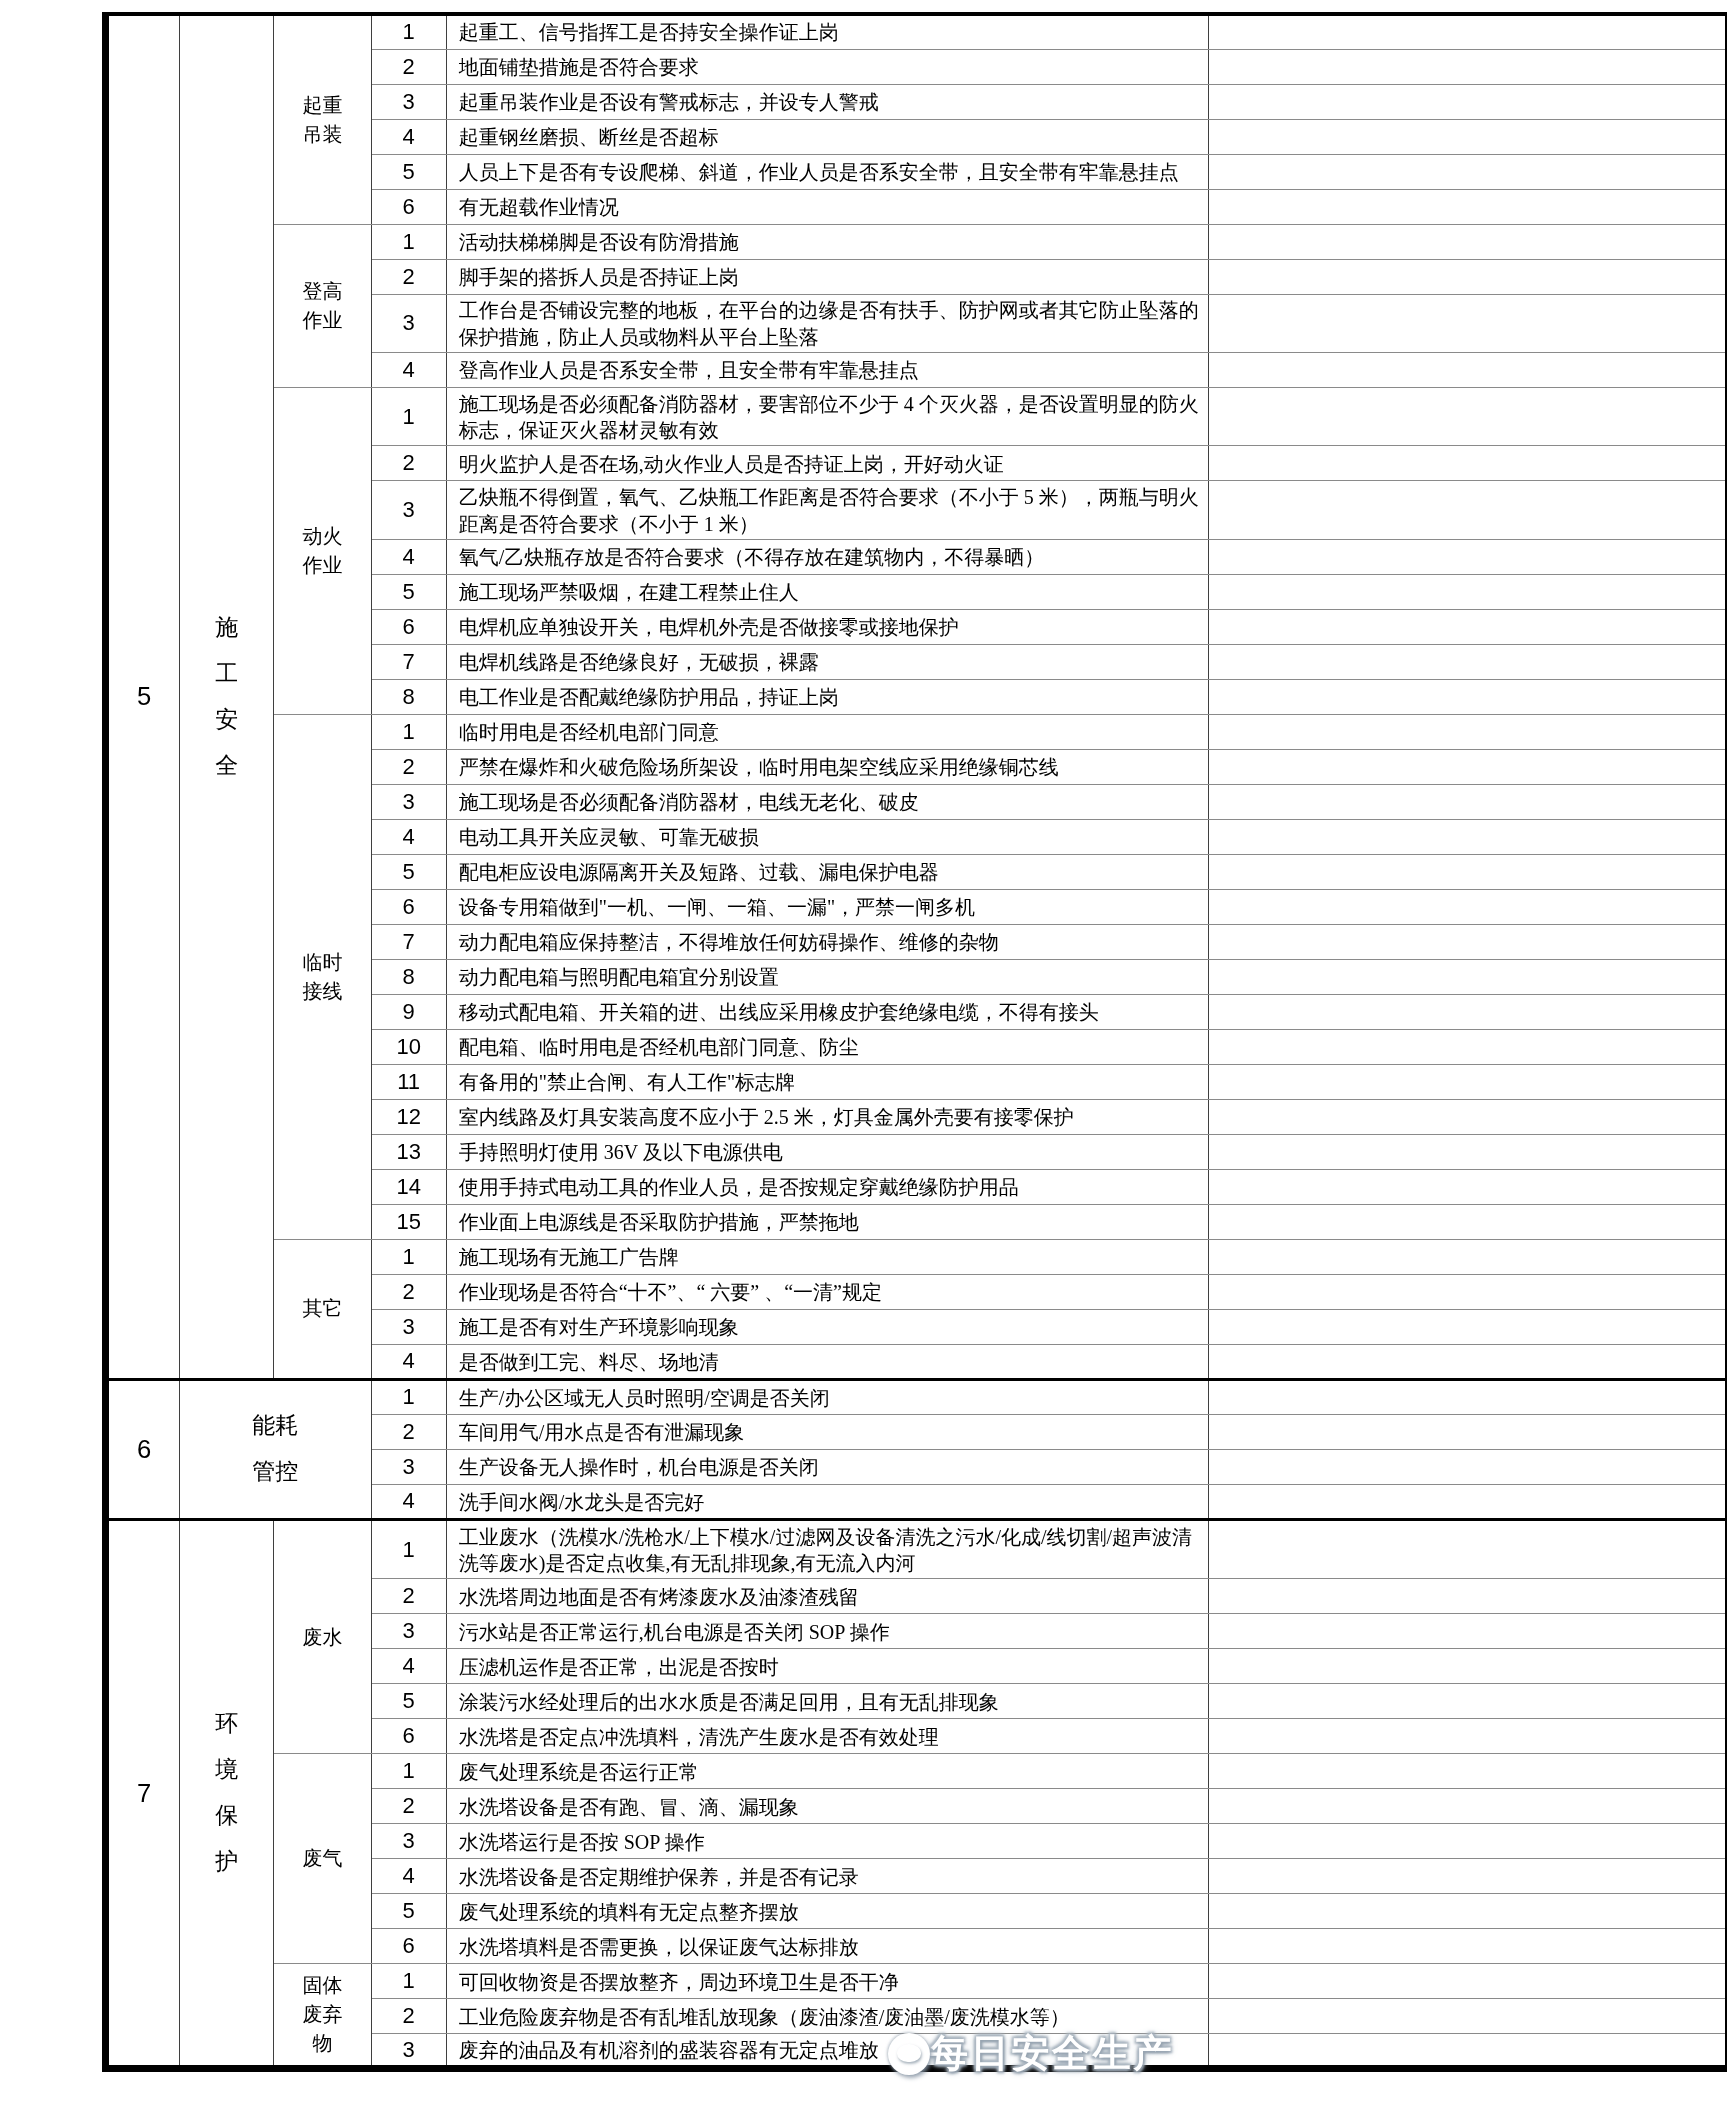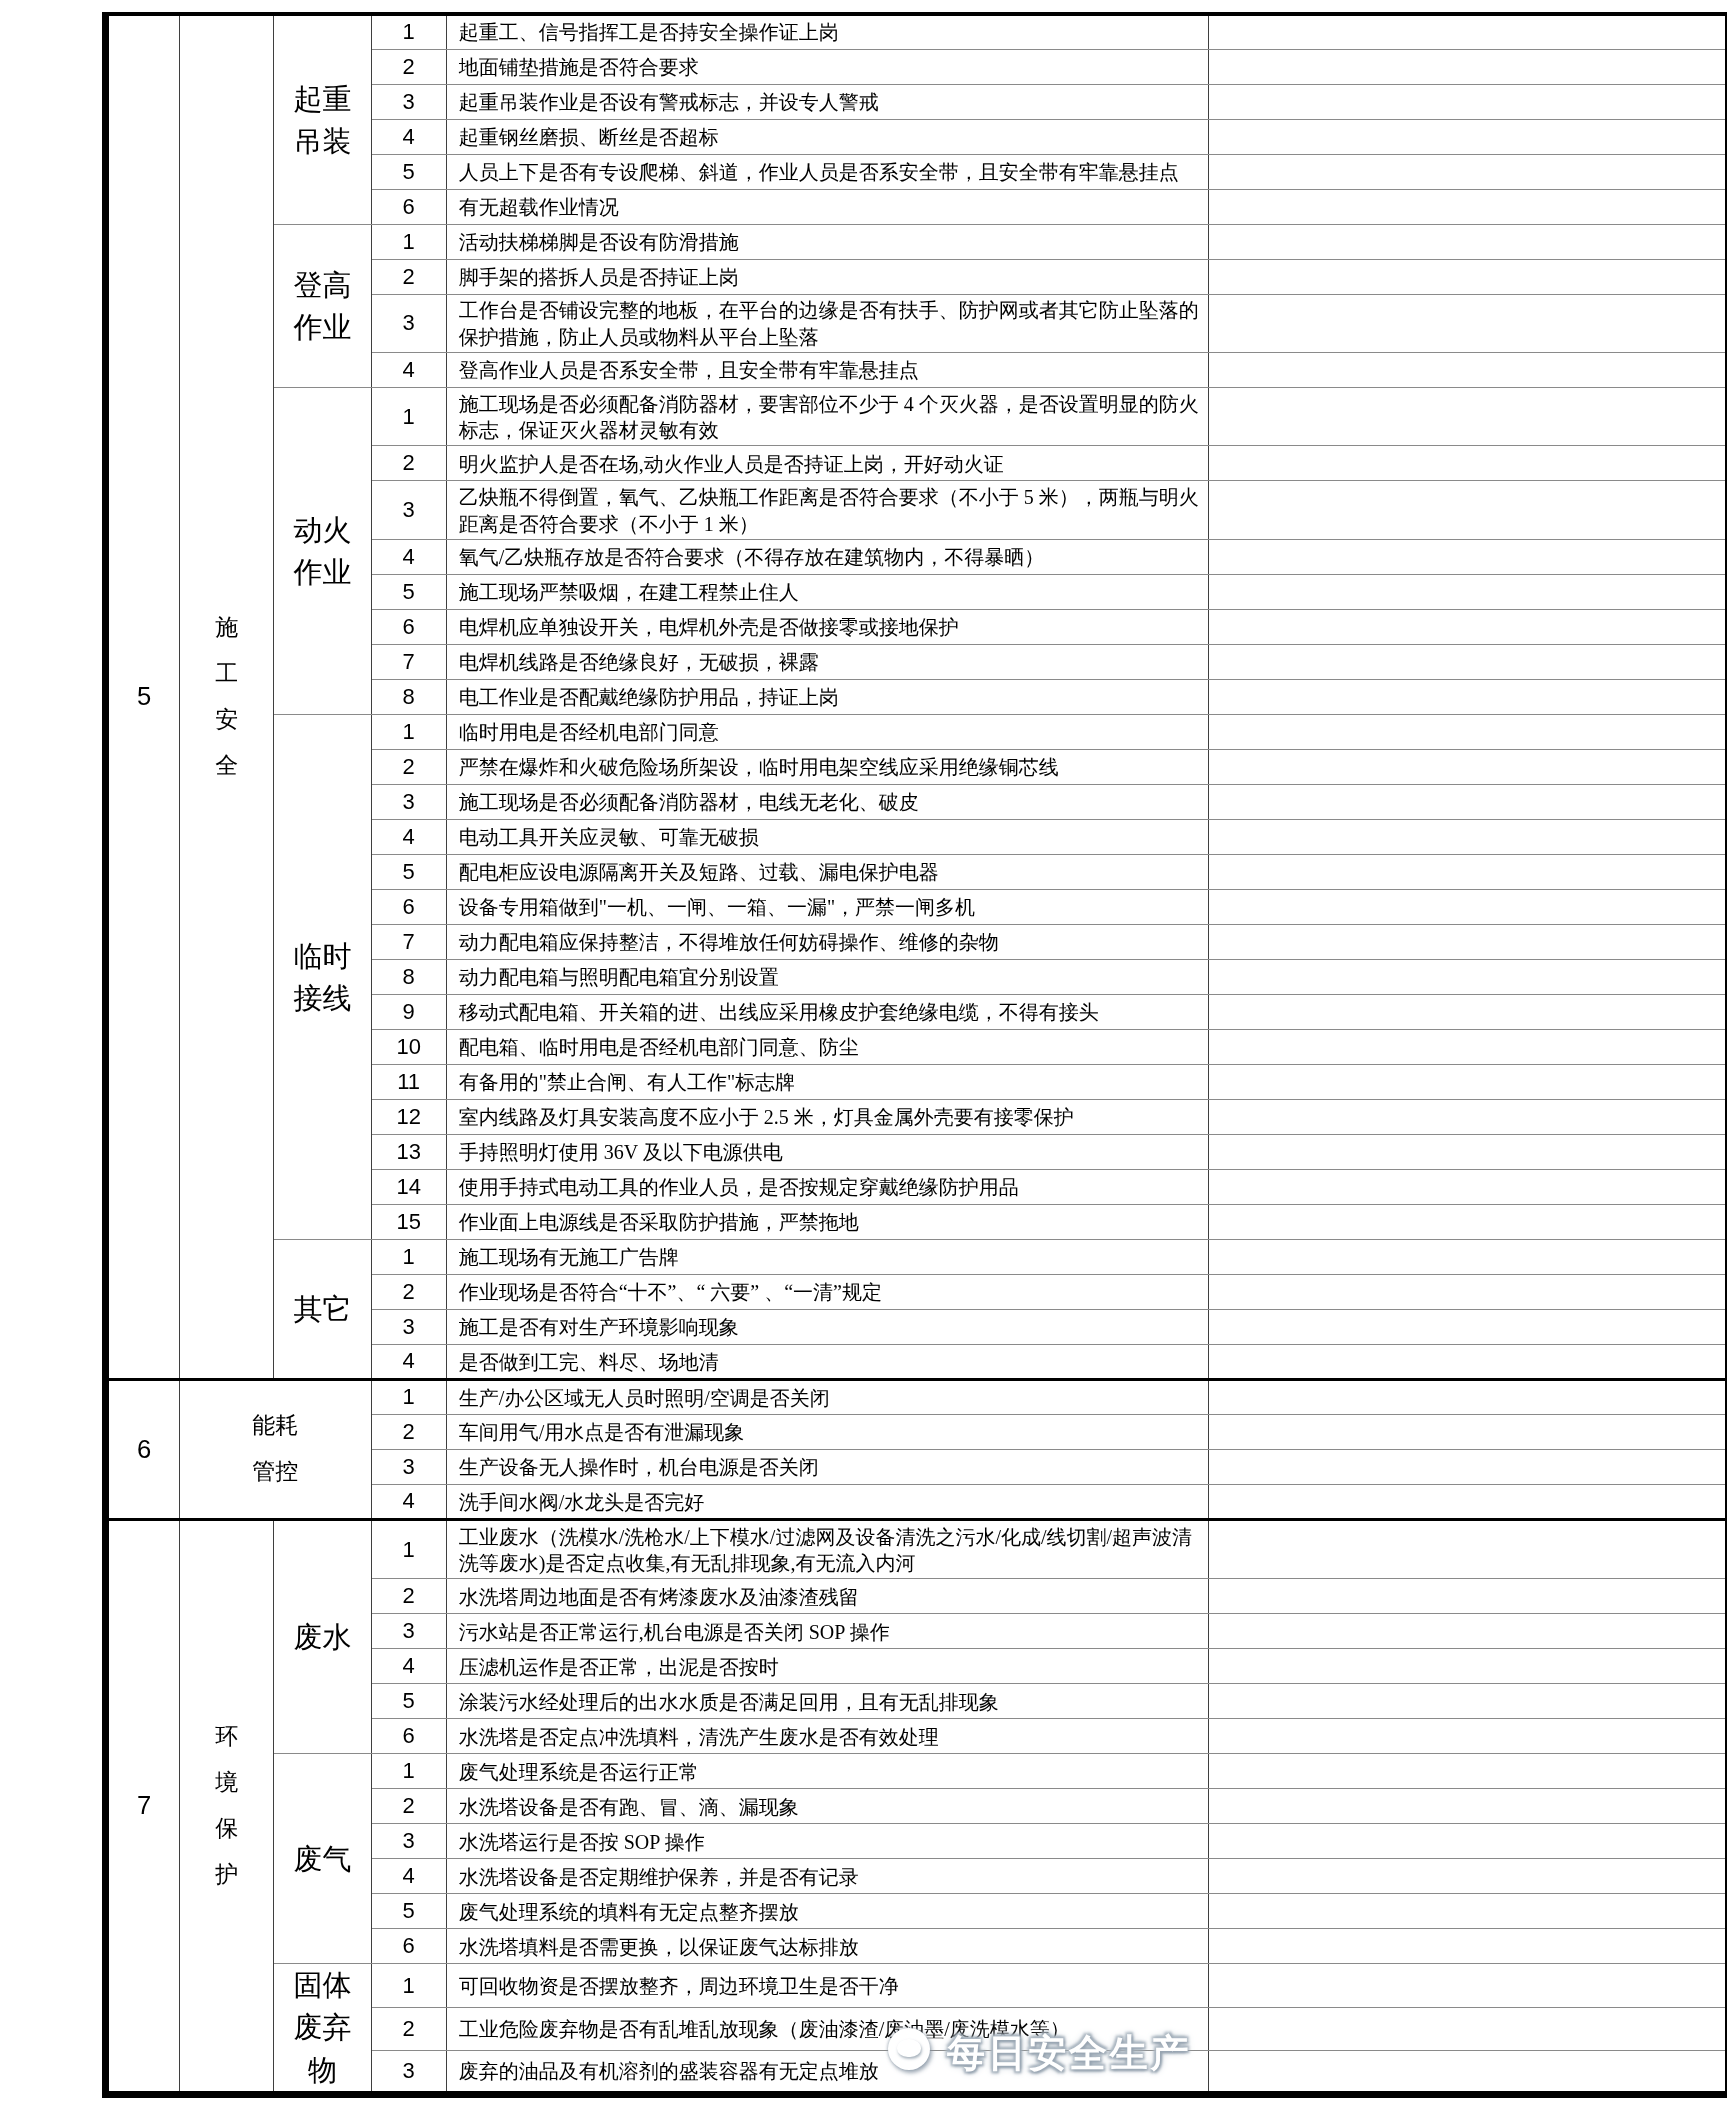--- a/index.html
+++ b/index.html
@@ -19,31 +19,31 @@
   }
   tr.section-start > td{border-top:3.7px solid #000;}
   tr.group-start > td{border-top:1.8px solid #4a4a4a;}
   .c-secno{
     font-family:"Liberation Sans",sans-serif;font-size:25.6px;text-align:center;vertical-align:middle;
   }
   .c-cat{
     font-size:23px;text-align:center;vertical-align:middle;white-space:pre-line;line-height:2.0;
   }
   .c-subcat{
-    font-size:29px;text-align:center;vertical-align:middle;white-space:pre-line;line-height:1.45;
+    font-size:20px;text-align:center;vertical-align:middle;white-space:pre-line;line-height:1.45;
   }
   .c-itemno{
     font-family:"Liberation Sans",sans-serif;font-size:22px;text-align:center;vertical-align:middle;
   }
   .c-desc{
     font-size:20px;line-height:26.5px;padding:2.7px 9.1px 1.8px 12px;vertical-align:middle;text-align:left;
   }
   .c-result{background:#fff;}
   .watermark{
-    position:absolute;left:888px;top:2028px;display:flex;gap:17px;z-index:5;
+    position:absolute;left:888px;top:2028px;display:flex;align-items:center;gap:0;z-index:5;
   }
   .wm-logo{
     width:42px;height:42px;border-radius:50%;background:#ffffff;position:relative;
     box-shadow:1.8px 2.7px 4.6px rgba(130,145,160,0.85), -0.9px -0.9px 2.7px rgba(150,162,175,0.55);
   }
   .wm-logo::after{
     content:"";position:absolute;left:9.1px;top:11px;width:24px;height:18.3px;border-radius:50% 50% 45% 45%;
     background:#ffffff;box-shadow:0.9px 1.8px 2.7px rgba(130,145,160,0.7);
   }
   .wm-text{

